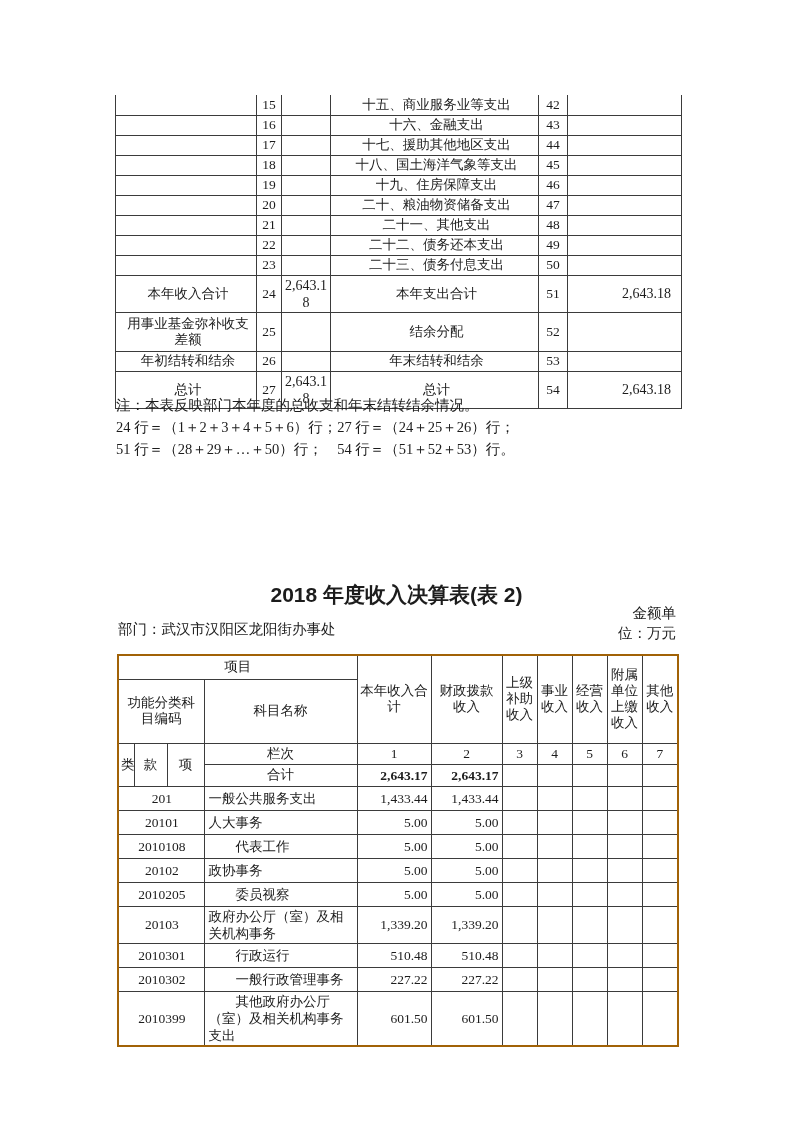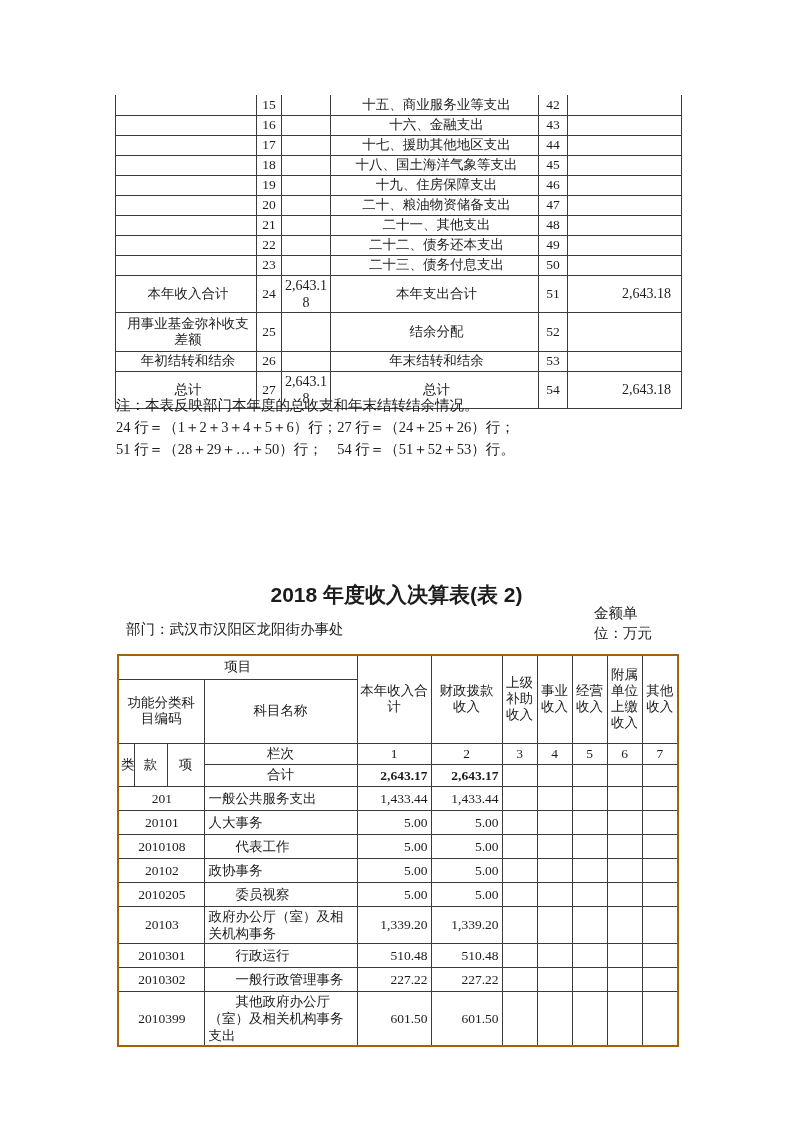--- a/index.html
+++ b/index.html
@@ -19,22 +19,22 @@
   .t1 .cen{text-align:center;}
   .t1 .valn{text-align:center;word-break:break-all;font-size:14px;line-height:17px;}
   .t1 .valw{text-align:right;padding-right:10px;font-size:14px;}
   
   .notes{position:absolute;left:116px;top:394px;font-size:14.5px;line-height:22px;}
   
   .title{
     position:absolute;left:0;top:581px;width:793px;text-align:center;
     font-family:"Liberation Sans","DejaVu Sans",sans-serif;font-weight:bold;font-size:21px;
   }
-  .dept{position:absolute;left:126px;top:620px;font-size:14.5px;}
-  .unit{position:absolute;left:594px;top:603px;width:82px;text-align:left;font-size:14.5px;line-height:20px;}
+  .dept{position:absolute;left:118px;top:620px;font-size:14.5px;}
+  .unit{position:absolute;left:594px;top:603px;width:82px;text-align:right;font-size:14.5px;line-height:20px;}
   
   .t2{
     position:absolute;left:117px;top:654px;width:560px;
     border-collapse:collapse;table-layout:fixed;font-size:13.5px;
     border:2px solid #a16207;
   }
   .t2 td{border:1px solid #3b3b3b;padding:1px 2px;line-height:17px;vertical-align:middle;overflow:hidden;}
   .t2 .hc{text-align:center;line-height:16px;}
   .t2 tr.h1{height:24px;}
   .t2 tr.h2{height:64px;}

